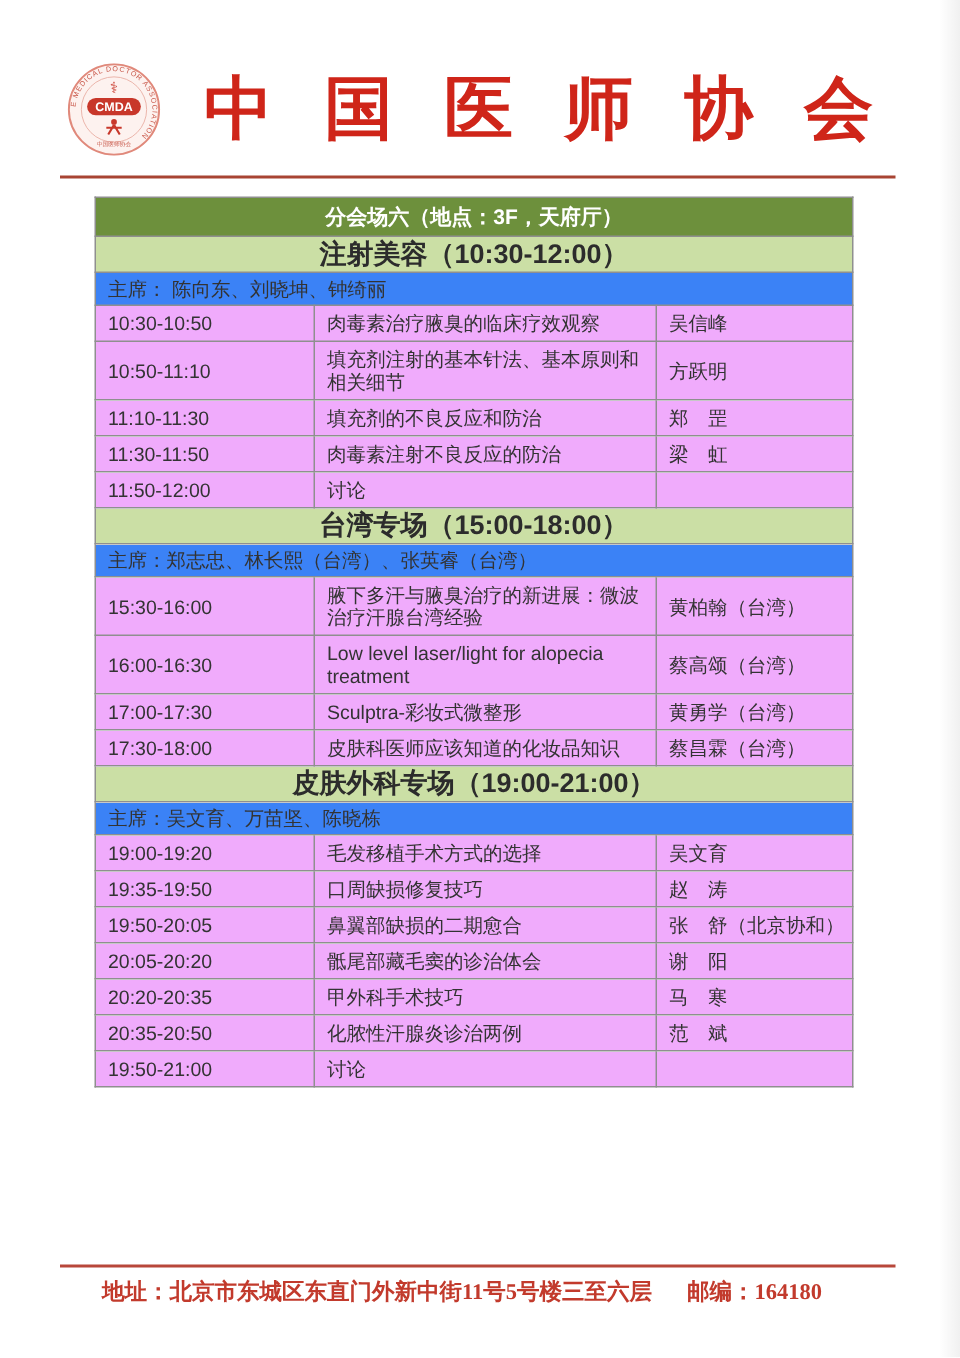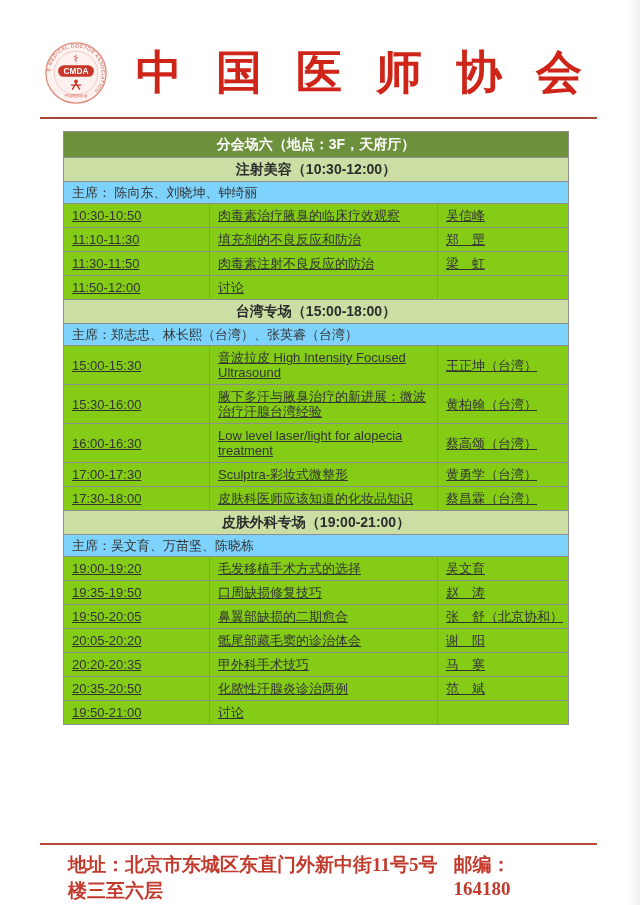--- a/index.html
+++ b/index.html
@@ -44,35 +44,35 @@
   col.c-time{width:146px;}
   col.c-topic{width:228px;}
   col.c-speaker{width:131px;}
 
   tr.venue-row td{
     background:#6d903c;color:#ffffff;font-weight:bold;
     text-align:center;font-size:14px;padding:5px 8px;
   }
   tr.section-row td{
     background:#cbdfa5;color:#2c2c2c;font-weight:bold;
-    text-align:center;font-size:14px;padding:4px 8px;
+    text-align:center;font-size:18px;padding:4px 8px;
   }
   tr.chair-row td{
-    background:#7dd3fc;color:#333;text-align:left;padding:3px 8px;
-  }
-  tr.item-row td{background:#84cc16;text-decoration:underline;}
+    background:#3b82f6;color:#333;text-align:left;padding:3px 8px;
+  }
+  tr.item-row td{background:#f0abfc;}
   td.time{white-space:nowrap;}
   td.speaker{white-space:nowrap;}
 
   
   .footer-text{
     position:absolute;top:852px;left:68px;right:92px;
     display:flex;justify-content:space-between;
     font-family:"Liberation Serif","DejaVu Serif",serif;
-    font-weight:bold;font-size:19px;color:#c23a2c;
+    font-weight:bold;font-size:15px;color:#c23a2c;
   }
 </style>
 </head>
 <body>
 
 <div class="page">
 
   <div class="header">
     <svg class="logo" viewBox="0 0 100 100">
       <circle cx="50" cy="50" r="48" fill="#fdf2ef"></circle>
@@ -118,44 +118,44 @@
         </tr>
         <tr class="chair-row">
           <td colspan="3">主席：  陈向东、刘晓坤、钟绮丽</td>
         </tr>
         <tr class="item-row">
           <td class="time">10:30-10:50</td>
           <td class="topic">肉毒素治疗腋臭的临床疗效观察</td>
           <td class="speaker">吴信峰</td>
         </tr>
         <tr class="item-row">
+          <td class="time">10:50-11:10</td>
+          <td class="topic">填充剂注射的基本针法、基本原则和相关细节</td>
+          <td class="speaker">方跃明</td>
+        </tr>
+        <tr class="item-row">
           <td class="time">11:10-11:30</td>
           <td class="topic">填充剂的不良反应和防治</td>
           <td class="speaker">郑　罡</td>
         </tr>
         <tr class="item-row">
           <td class="time">11:30-11:50</td>
           <td class="topic">肉毒素注射不良反应的防治</td>
           <td class="speaker">梁　虹</td>
         </tr>
         <tr class="item-row">
           <td class="time">11:50-12:00</td>
           <td class="topic">讨论</td>
           <td class="speaker"></td>
         </tr>
         <tr class="section-row">
           <td colspan="3">台湾专场（15:00-18:00）</td>
         </tr>
         <tr class="chair-row">
           <td colspan="3">主席：郑志忠、林长熙（台湾）、张英睿（台湾）</td>
-        </tr>
-        <tr class="item-row">
-          <td class="time">15:00-15:30</td>
-          <td class="topic">音波拉皮 High Intensity Focused Ultrasound</td>
-          <td class="speaker">王正坤（台湾）</td>
         </tr>
         <tr class="item-row">
           <td class="time">15:30-16:00</td>
           <td class="topic">腋下多汗与腋臭治疗的新进展：微波治疗汗腺台湾经验</td>
           <td class="speaker">黄柏翰（台湾）</td>
         </tr>
         <tr class="item-row">
           <td class="time">16:00-16:30</td>
           <td class="topic">Low level laser/light for alopecia treatment</td>
           <td class="speaker">蔡高颂（台湾）</td>

